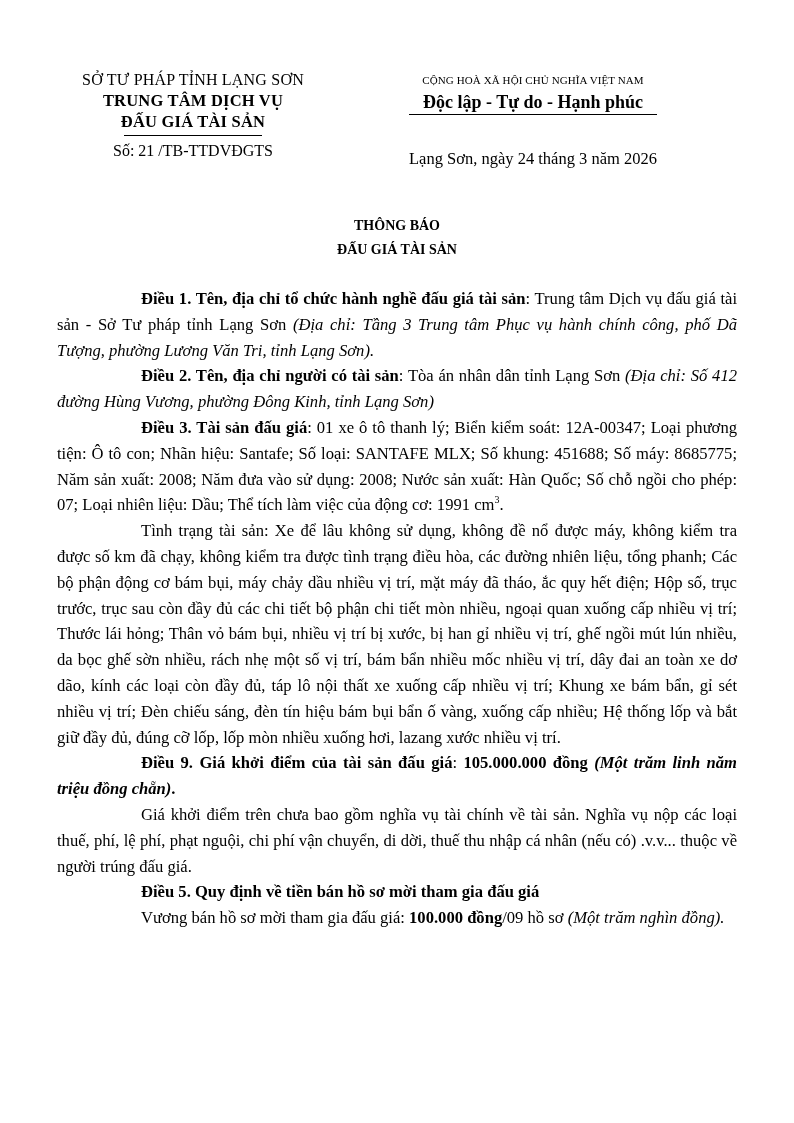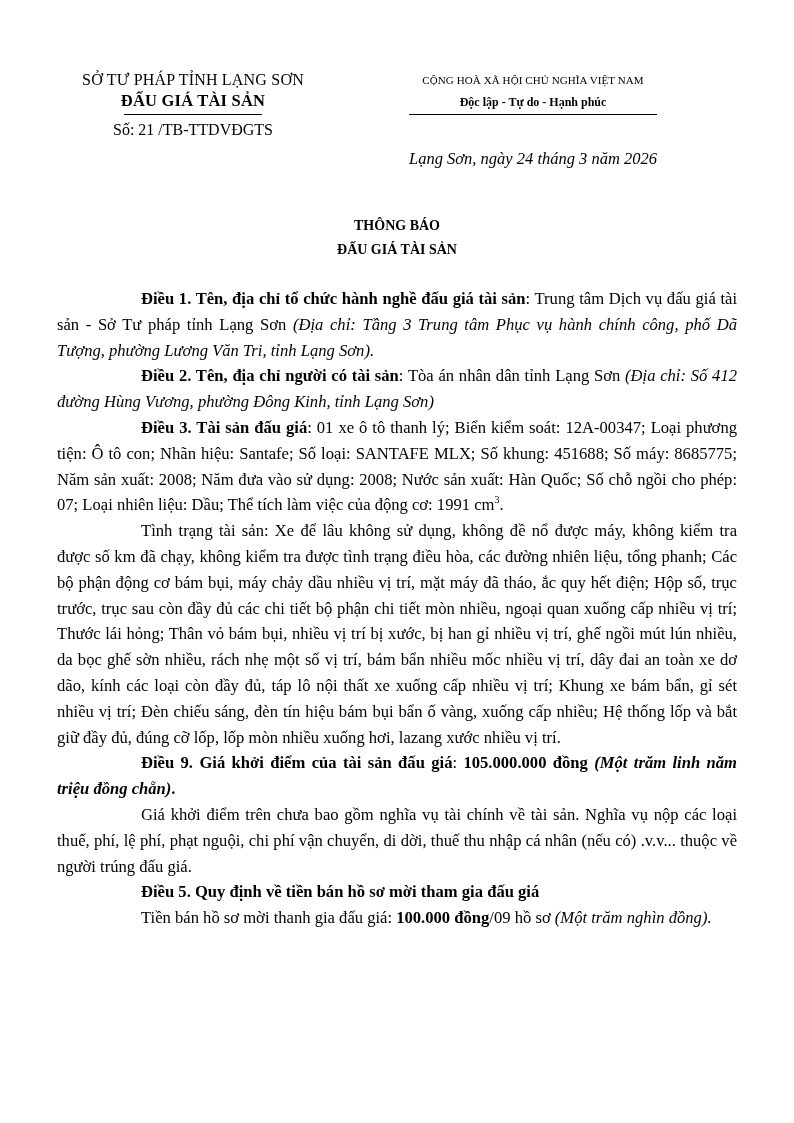--- a/index.html
+++ b/index.html
@@ -27,26 +27,26 @@
     text-align: center;
   }
   .dept-line   { font-size: 16px; line-height: 21px; letter-spacing: 0.2px; }
   .org-line    { font-size: 16.5px; line-height: 21px; font-weight: bold; letter-spacing: 0.2px; }
   .issuer-rule {
     width: 138px; margin: 3px auto 0 auto;
     border-top: 1.6px solid #000;
   }
   .doc-number  { font-size: 16px; line-height: 21px; margin-top: 4px; }
   .country-line { font-size: 11px; line-height: 22px; font-weight: normal; letter-spacing: 0.1px; }
-  .motto-line   { font-size: 12px; line-height: 22px; font-weight: bold; display: inline-block; }
+  .motto-line   { font-size: 18px; line-height: 22px; font-weight: bold; display: inline-block; }
   .motto-rule   {
     width: 248px; margin: 1px auto 0 auto;
     border-top: 1.6px solid #000;
   }
-  .date-line { font-size: 16.5px; line-height: 21px; font-style: italic; margin-top: 33px; }
+  .date-line { font-size: 16.5px; line-height: 21px; margin-top: 33px; }
   
   .doc-title {
     margin-top: 45px;
     text-align: center;
     font-weight: bold;
     font-size: 14px;
     line-height: 24px;
   }
   
   .doc-body { margin-top: 24px; }
@@ -62,20 +62,21 @@
   sup.cm3 { font-size: 10px; line-height: 0; }
 </style>
 </head>
 <body>
 
 <div class="page">
 
   <div class="header">
     <div class="header-left">
       <div class="dept-line">SỞ TƯ PHÁP TỈNH LẠNG SƠN</div>
+      <div class="org-line">TRUNG TÂM DỊCH VỤ</div>
       <div class="org-line">ĐẤU GIÁ TÀI SẢN</div>
       <div class="issuer-rule"></div>
       <div class="doc-number">Số: 21 /TB-TTDVĐGTS</div>
     </div>
     <div class="header-right">
       <div class="country-line">CỘNG HOÀ XÃ HỘI CHỦ NGHĨA VIỆT NAM</div>
       <div>
         <span class="motto-line">Độc lập - Tự do - Hạnh phúc</span>
       </div>
       <div class="motto-rule"></div>
@@ -97,16 +98,16 @@
     <p class="para"><span class="b">Điều 3. Tài sản đấu giá</span><span>: 01 xe ô tô thanh lý; Biển kiểm soát: 12A-00347; Loại phương tiện: Ô tô con;  Nhãn hiệu: Santafe; Số loại: SANTAFE MLX; Số khung: 451688; Số máy: 8685775; Năm sản xuất: 2008; Năm đưa vào sử dụng: 2008; Nước sản xuất: Hàn Quốc; Số chỗ ngồi cho phép: 07; Loại nhiên liệu: Dầu; Thể tích làm việc của động cơ: 1991 cm</span><sup class="cm3">3</sup><span>.</span></p>
 
     <p class="para"><span>Tình trạng tài sản: Xe để lâu không sử dụng, không đề nổ được máy, không kiểm tra được số km đã chạy, không kiểm tra được tình trạng điều hòa, các đường nhiên liệu, tổng phanh; Các bộ phận động cơ bám bụi, máy chảy dầu nhiều vị trí, mặt máy đã tháo, ắc quy hết điện; Hộp số, trục trước, trục sau còn đầy đủ các chi tiết bộ phận chi tiết mòn nhiều, ngoại quan xuống cấp nhiều vị trí; Thước lái hỏng; Thân vỏ bám bụi, nhiều vị trí bị xước, bị han gỉ nhiều vị trí, ghế ngồi mút lún nhiều, da bọc ghế sờn nhiều, rách nhẹ một số vị trí, bám bẩn nhiều mốc nhiều vị trí, dây đai an toàn xe dơ dão, kính các loại còn đầy đủ, táp lô nội thất xe xuống cấp nhiều vị trí; Khung xe bám bẩn, gỉ sét nhiều vị trí; Đèn chiếu sáng, đèn tín hiệu bám bụi bẩn ố vàng, xuống cấp nhiều; Hệ thống lốp và bắt giữ đầy đủ, đúng cỡ lốp, lốp mòn nhiều xuống hơi, lazang xước nhiều vị trí.</span></p>
 
     <p class="para"><span class="b">Điều 9. Giá khởi điểm của tài sản đấu giá</span><span>: </span><span class="b">105.000.000 đồng </span><span class="bi">(Một trăm linh năm triệu đồng chẵn)</span><span class="b">.</span></p>
 
     <p class="para"><span>Giá khởi điểm trên chưa bao gồm nghĩa vụ tài chính về tài sản. Nghĩa vụ nộp các loại thuế, phí, lệ phí, phạt nguội, chi phí vận chuyển, di dời, thuế thu nhập cá nhân (nếu có) .v.v... thuộc về người trúng đấu giá.</span></p>
 
     <p class="para"><span class="b">Điều 5. Quy định về tiền bán hồ sơ mời tham gia đấu giá</span></p>
 
-    <p class="para"><span>Tiền bán hồ sơ mời thanh gia đấu giá:  </span><span class="b">100.000 đồng</span><span>/09 hồ sơ </span><span class="i">(Một trăm nghìn đồng).</span></p>
+    <p class="para"><span>Vương bán hồ sơ mời tham gia đấu giá:  </span><span class="b">100.000 đồng</span><span>/09 hồ sơ </span><span class="i">(Một trăm nghìn đồng).</span></p>
 
   </div>
 </div>
 
 </body></html>

